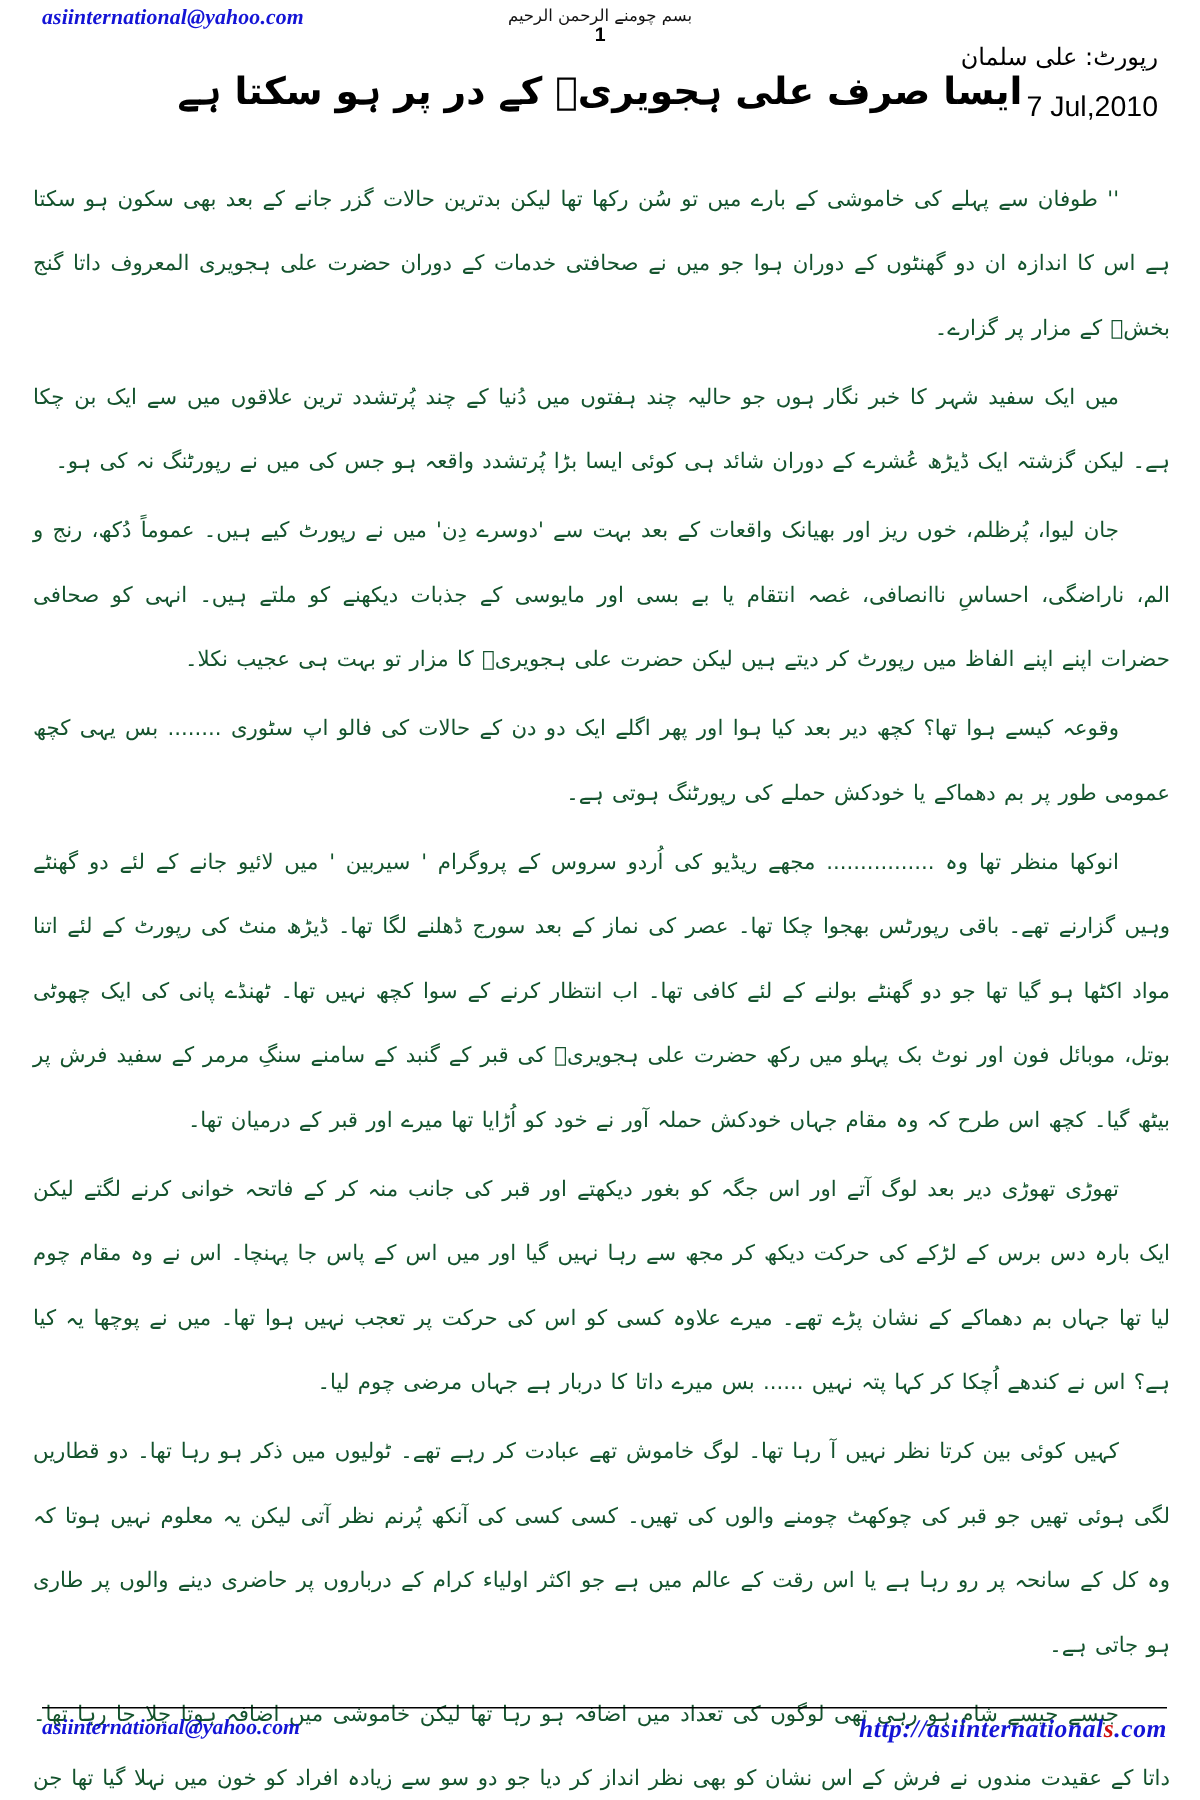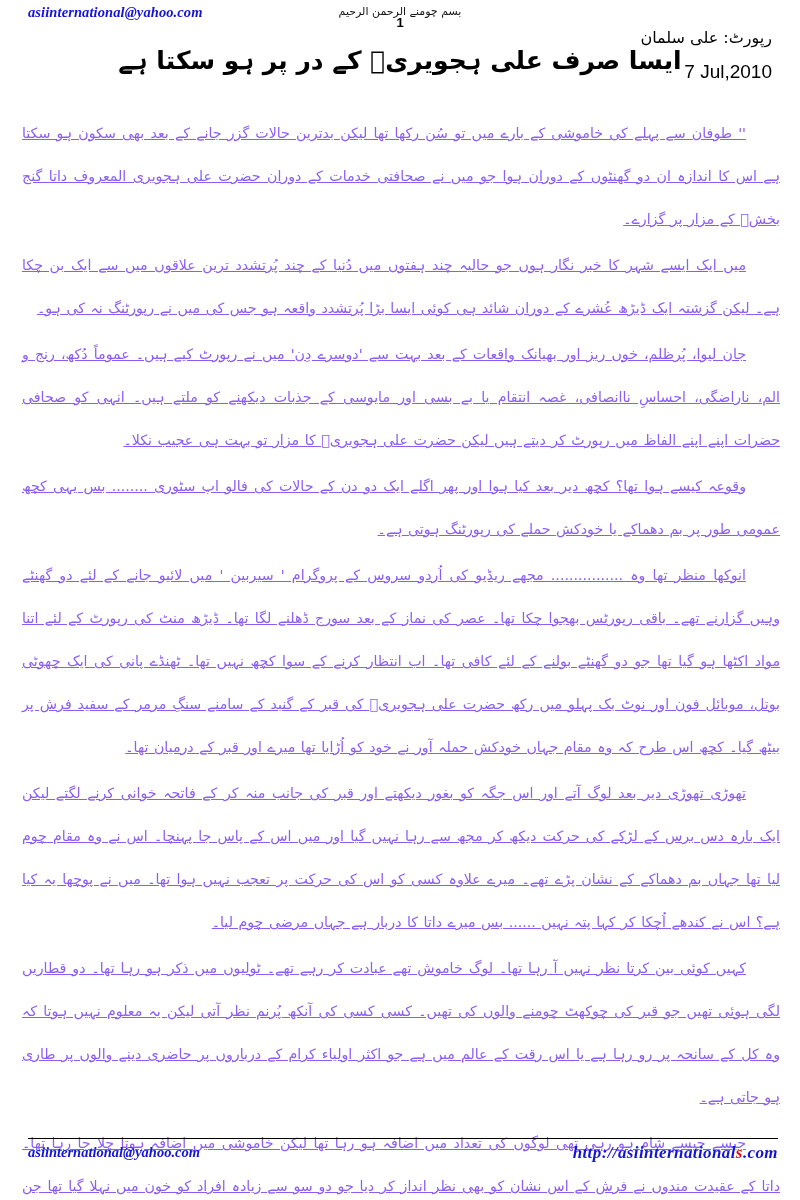--- a/index.html
+++ b/index.html
@@ -122,27 +122,26 @@
     text-align: justify;
     text-align-last: justify;
   }
 
   .para {
     direction: rtl;
     unicode-bidi: isolate;
     font-family: "DejaVu Sans", sans-serif;
     font-size: 14.2px;
     line-height: 43px;
-    color: #8b5cf6;
+    color: #14532d;
     margin: 0 0 3px 0;
     text-indent: 34px;
     text-align: justify;
     text-align-last: right;
     word-spacing: 1px;
-    text-decoration: underline;
   }
 
   
   .page-footer {
     position: absolute;
     left: 28px;
     right: 22px;
     bottom: 22px;
     height: 40px;
   }
@@ -202,21 +201,21 @@
     <div class="hdr-byline">
       <div class="hdr-reporter">رپورٹ: علی سلمان</div>
       <div class="hdr-date">7 Jul,2010</div>
     </div>
 
     <div class="doc-title">ایسا صرف علی ہجویریؒ کے در پر ہو سکتا ہے</div>
   </div>
 
   <div class="article-body">
     <p class="para">'' طوفان سے پہلے کی خاموشی کے بارے میں تو سُن رکھا تھا لیکن بدترین حالات گزر جانے کے بعد بھی سکون ہو سکتا ہے اس کا اندازہ ان دو گھنٹوں کے دوران ہوا جو میں نے صحافتی خدمات کے دوران حضرت علی ہجویری المعروف داتا گنج بخشؒ کے مزار پر گزارے۔</p>
-    <p class="para">میں ایک ایسے شہر کا خبر نگار ہوں جو حالیہ چند ہفتوں میں دُنیا کے چند پُرتشدد ترین علاقوں میں سے ایک بن چکا ہے۔ لیکن گزشتہ ایک ڈیڑھ عُشرے کے دوران شائد ہی کوئی ایسا بڑا پُرتشدد واقعہ ہو جس کی میں نے رپورٹنگ نہ کی ہو۔</p>
+    <p class="para">میں ایک سفید شہر کا خبر نگار ہوں جو حالیہ چند ہفتوں میں دُنیا کے چند پُرتشدد ترین علاقوں میں سے ایک بن چکا ہے۔ لیکن گزشتہ ایک ڈیڑھ عُشرے کے دوران شائد ہی کوئی ایسا بڑا پُرتشدد واقعہ ہو جس کی میں نے رپورٹنگ نہ کی ہو۔</p>
     <p class="para">جان لیوا، پُرظلم، خوں ریز اور بھیانک واقعات کے بعد بہت سے 'دوسرے دِن' میں نے رپورٹ کیے ہیں۔ عموماً دُکھ، رنج و الم، ناراضگی، احساسِ ناانصافی، غصہ انتقام یا بے بسی اور مایوسی کے جذبات دیکھنے کو ملتے ہیں۔ انہی کو صحافی حضرات اپنے اپنے الفاظ میں رپورٹ کر دیتے ہیں لیکن حضرت علی ہجویریؒ کا مزار تو بہت ہی عجیب نکلا۔</p>
     <p class="para">وقوعہ کیسے ہوا تھا؟ کچھ دیر بعد کیا ہوا اور پھر اگلے ایک دو دن کے حالات کی فالو اپ سٹوری ........ بس یہی کچھ عمومی طور پر بم دھماکے یا خودکش حملے کی رپورٹنگ ہوتی ہے۔</p>
     <p class="para">انوکھا منظر تھا وہ ................ مجھے ریڈیو کی اُردو سروس کے پروگرام ' سیربین ' میں لائیو جانے کے لئے دو گھنٹے وہیں گزارنے تھے۔ باقی رپورٹس بھجوا چکا تھا۔ عصر کی نماز کے بعد سورج ڈھلنے لگا تھا۔ ڈیڑھ منٹ کی رپورٹ کے لئے اتنا مواد اکٹھا ہو گیا تھا جو دو گھنٹے بولنے کے لئے کافی تھا۔ اب انتظار کرنے کے سوا کچھ نہیں تھا۔ ٹھنڈے پانی کی ایک چھوٹی بوتل، موبائل فون اور نوٹ بک پہلو میں رکھ حضرت علی ہجویریؒ کی قبر کے گنبد کے سامنے سنگِ مرمر کے سفید فرش پر بیٹھ گیا۔ کچھ اس طرح کہ وہ مقام جہاں خودکش حملہ آور نے خود کو اُڑایا تھا میرے اور قبر کے درمیان تھا۔</p>
     <p class="para">تھوڑی تھوڑی دیر بعد لوگ آتے اور اس جگہ کو بغور دیکھتے اور قبر کی جانب منہ کر کے فاتحہ خوانی کرنے لگتے لیکن ایک بارہ دس برس کے لڑکے کی حرکت دیکھ کر مجھ سے رہا نہیں گیا اور میں اس کے پاس جا پہنچا۔ اس نے وہ مقام چوم لیا تھا جہاں بم دھماکے کے نشان پڑے تھے۔ میرے علاوہ کسی کو اس کی حرکت پر تعجب نہیں ہوا تھا۔ میں نے پوچھا یہ کیا ہے؟ اس نے کندھے اُچکا کر کہا پتہ نہیں ...... بس میرے داتا کا دربار ہے جہاں مرضی چوم لیا۔</p>
     <p class="para">کہیں کوئی بین کرتا نظر نہیں آ رہا تھا۔ لوگ خاموش تھے عبادت کر رہے تھے۔ ٹولیوں میں ذکر ہو رہا تھا۔ دو قطاریں لگی ہوئی تھیں جو قبر کی چوکھٹ چومنے والوں کی تھیں۔ کسی کسی کی آنکھ پُرنم نظر آتی لیکن یہ معلوم نہیں ہوتا کہ وہ کل کے سانحہ پر رو رہا ہے یا اس رقت کے عالم میں ہے جو اکثر اولیاء کرام کے درباروں پر حاضری دینے والوں پر طاری ہو جاتی ہے۔</p>
     <p class="para">جیسے جیسے شام ہو رہی تھی لوگوں کی تعداد میں اضافہ ہو رہا تھا لیکن خاموشی میں اضافہ ہوتا چلا جا رہا تھا۔ داتا کے عقیدت مندوں نے فرش کے اس نشان کو بھی نظر انداز کر دیا جو دو سو سے زیادہ افراد کو خون میں نہلا گیا تھا جن میں چالیس اپنے خالقِ حقیقی سے جا ملے تھے۔</p>
 
   </div>
 
   <div class="page-footer">

